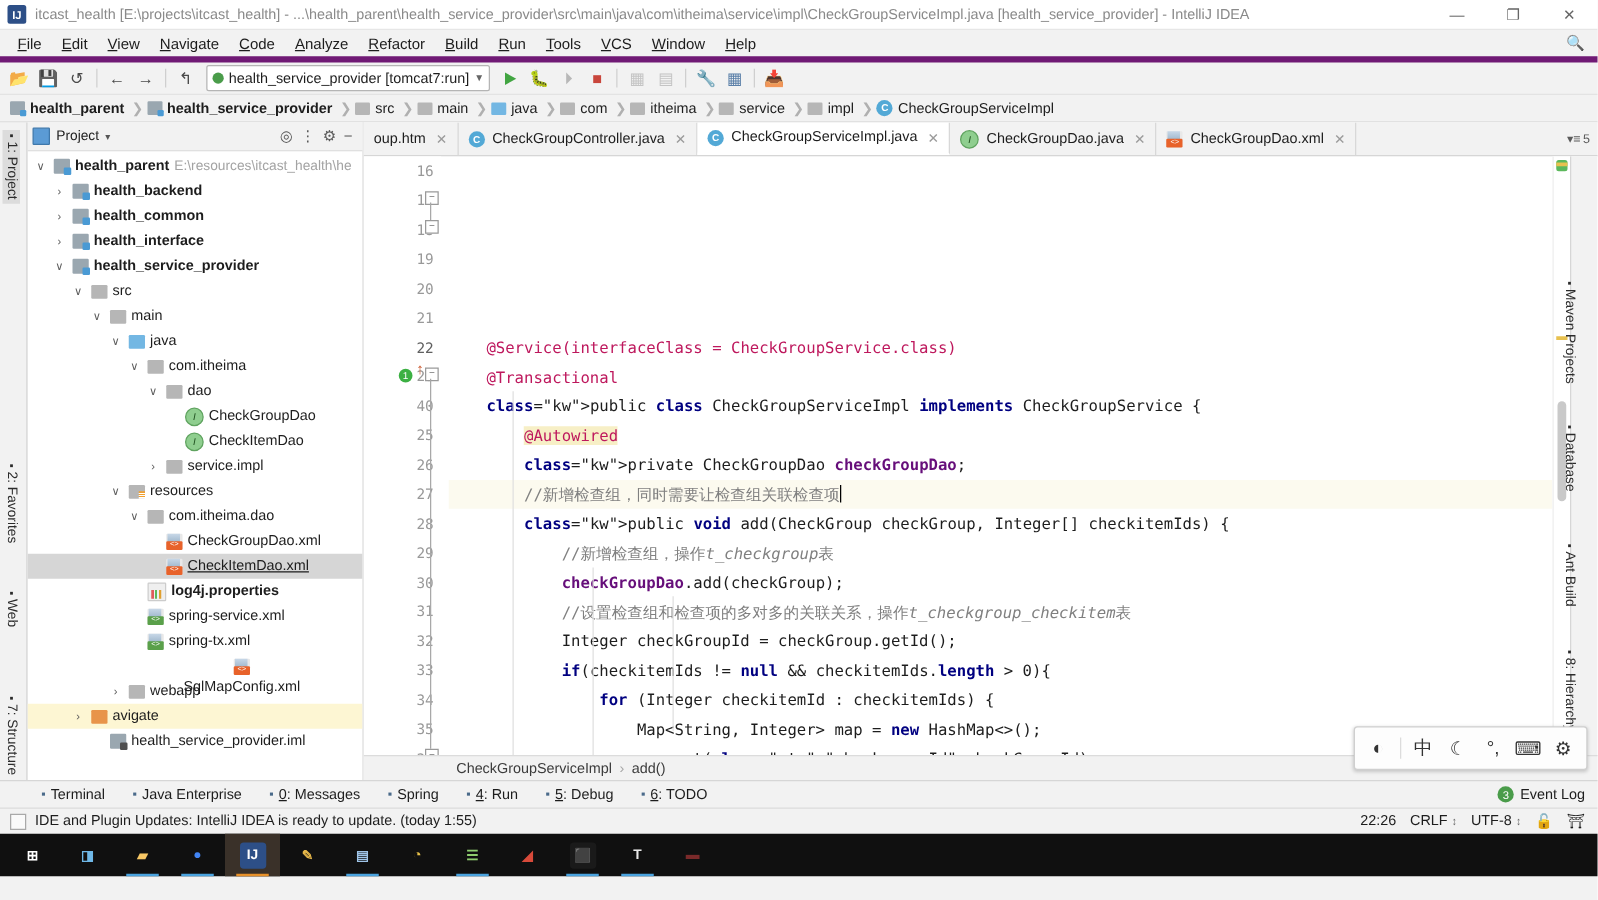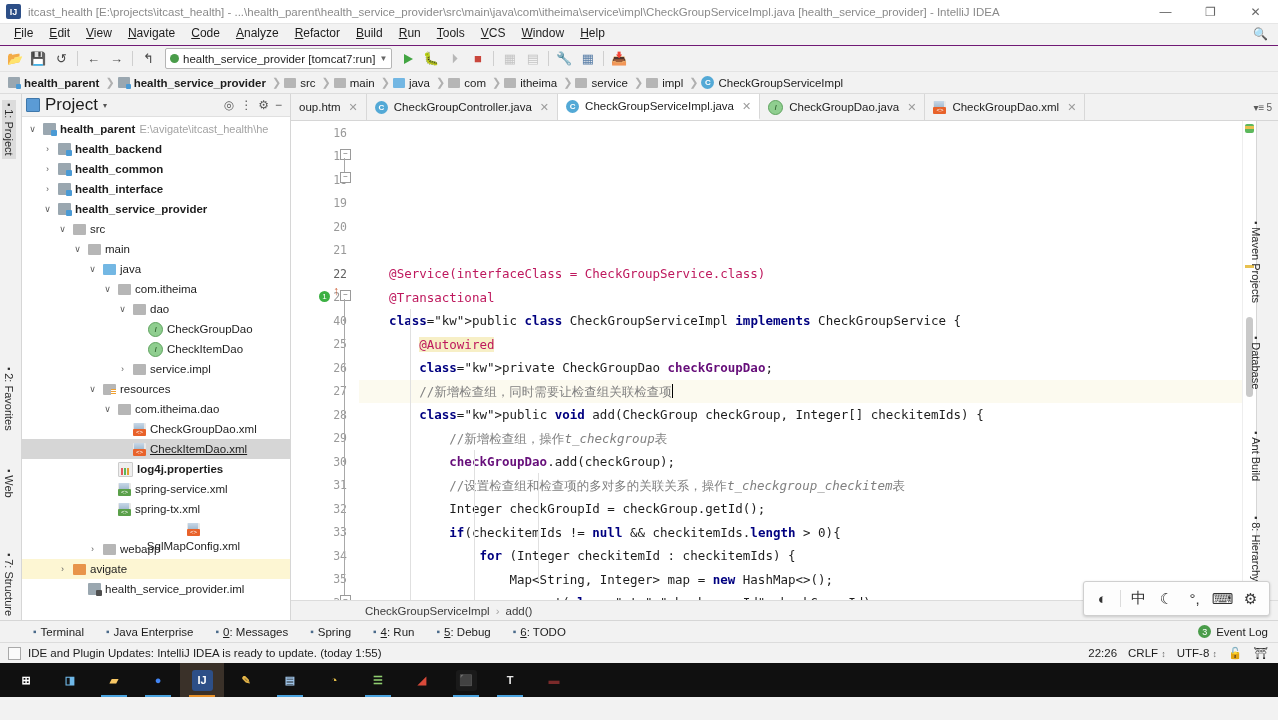--- a/index.html
+++ b/index.html
@@ -15,22 +15,22 @@
   .titlebar{height:23px;background:#ffffff;border-bottom:1px solid #e6e6e6;
     display:flex;align-items:center;padding:0 0 0 6px;position:relative;}
   .title-logo{width:15px;height:15px;background:#2d4f87;border-radius:2px;color:#fff;
     font-size:9px;font-weight:bold;display:flex;align-items:center;justify-content:center;margin-right:7px;}
   .title-text{font-size:11.5px;color:#8a8a8a;white-space:nowrap;overflow:hidden;}
   .win-btns{position:absolute;right:0;top:0;height:23px;display:flex;}
   .win-btn{width:45px;height:23px;display:flex;align-items:center;justify-content:center;
     color:#666;font-size:12px;}
 
   
-  .menubar{height:21px;background:#f2f2f2;display:flex;align-items:flex-start;padding-left:6px;
-    border-bottom:1px solid #701a75;position:relative;}
+  .menubar{height:21px;background:#f2f2f2;display:flex;align-items:center;padding-left:6px;
+    border-bottom:5px solid #701a75;position:relative;}
   .menu-item{padding:2px 8px;font-size:12px;color:#1d1d1d;white-space:nowrap;}
   .menu-item u{text-decoration:underline;}
   .menubar .search-ic{position:absolute;right:10px;top:3px;color:#555;font-size:12px;}
 
   
   .toolbar{height:25px;background:#f2f2f2;display:flex;align-items:center;padding-left:5px;gap:2px;
     border-bottom:1px solid #e3e3e3;}
   .tb-ic{width:21px;height:21px;display:flex;align-items:center;justify-content:center;
     font-size:13px;color:#4a4a4a;border-radius:2px;}
   .tb-sep{width:1px;height:15px;background:#cfcfcf;margin:0 3px;}
@@ -61,21 +61,21 @@
   .lstrip{width:21px;background:#f2f2f2;border-right:1px solid #d6d6d6;position:relative;}
   .vlabel{position:absolute;transform-origin:left top;white-space:nowrap;font-size:11px;color:#2b2b2b;
     display:flex;align-items:center;gap:3px;}
   .lstrip .sel{background:#dcdcdc;}
 
   
   .projpanel{width:268px;background:#fff;border-right:1px solid #d6d6d6;display:flex;flex-direction:column;}
   .ptitle{height:22px;background:#f2f2f2;display:flex;align-items:center;padding:0 4px;gap:5px;
     border-bottom:1px solid #e0e0e0;}
   .ptitle .sq{width:12px;height:12px;background:#5b9bd5;border:1px solid #3f78ab;border-radius:1px;}
-  .ptitle .lbl{font-size:17px;}
+  .ptitle .lbl{font-size:11px;}
   .ptitle .car{font-size:8px;color:#555;}
   .ptitle .acts{margin-left:auto;display:flex;gap:6px;color:#5a5a5a;font-size:12px;padding-right:4px;}
   .tree{flex:1;overflow:hidden;padding-top:2px;position:relative;}
   .trow{height:20px;display:flex;align-items:center;gap:4px;white-space:nowrap;font-size:11.5px;padding-right:4px;}
   .trow.sel{background:#d6d6d6;}
   .trow.hl{background:#fdf6d3;}
   .tw{width:13px;display:inline-flex;align-items:center;justify-content:center;color:#5c5c5c;font-size:9px;flex:0 0 auto;}
   .tname{font-weight:bold;}
   .tpath{color:#a3a3a3;font-weight:normal;font-size:11px;}
   .i-mod{width:13px;height:12px;background:#9aa7b0;border-radius:1px;position:relative;flex:0 0 auto;}
@@ -324,21 +324,21 @@
           <span>⋮</span>
           <span>⚙</span>
           <span>−</span>
         </span>
       </div>
       <div class="tree" id="tree">
           <div class="trow" style="padding-left: 4px;">
             <span class="tw">∨</span>
             <span class="i-mod"></span>
             <span class="tname">health_parent</span>
-            <span class="tpath">E:\avigate\itcast_health\he</span>
+            <span class="tpath">E:\resources\itcast_health\he</span>
           </div>
           <div class="trow" style="padding-left: 19px;">
             <span class="tw">›</span>
             <span class="i-mod"></span>
             <span class="tname">health_backend</span>
           </div>
           <div class="trow" style="padding-left: 19px;">
             <span class="tw">›</span>
             <span class="i-mod"></span>
             <span class="tname">health_common</span>

